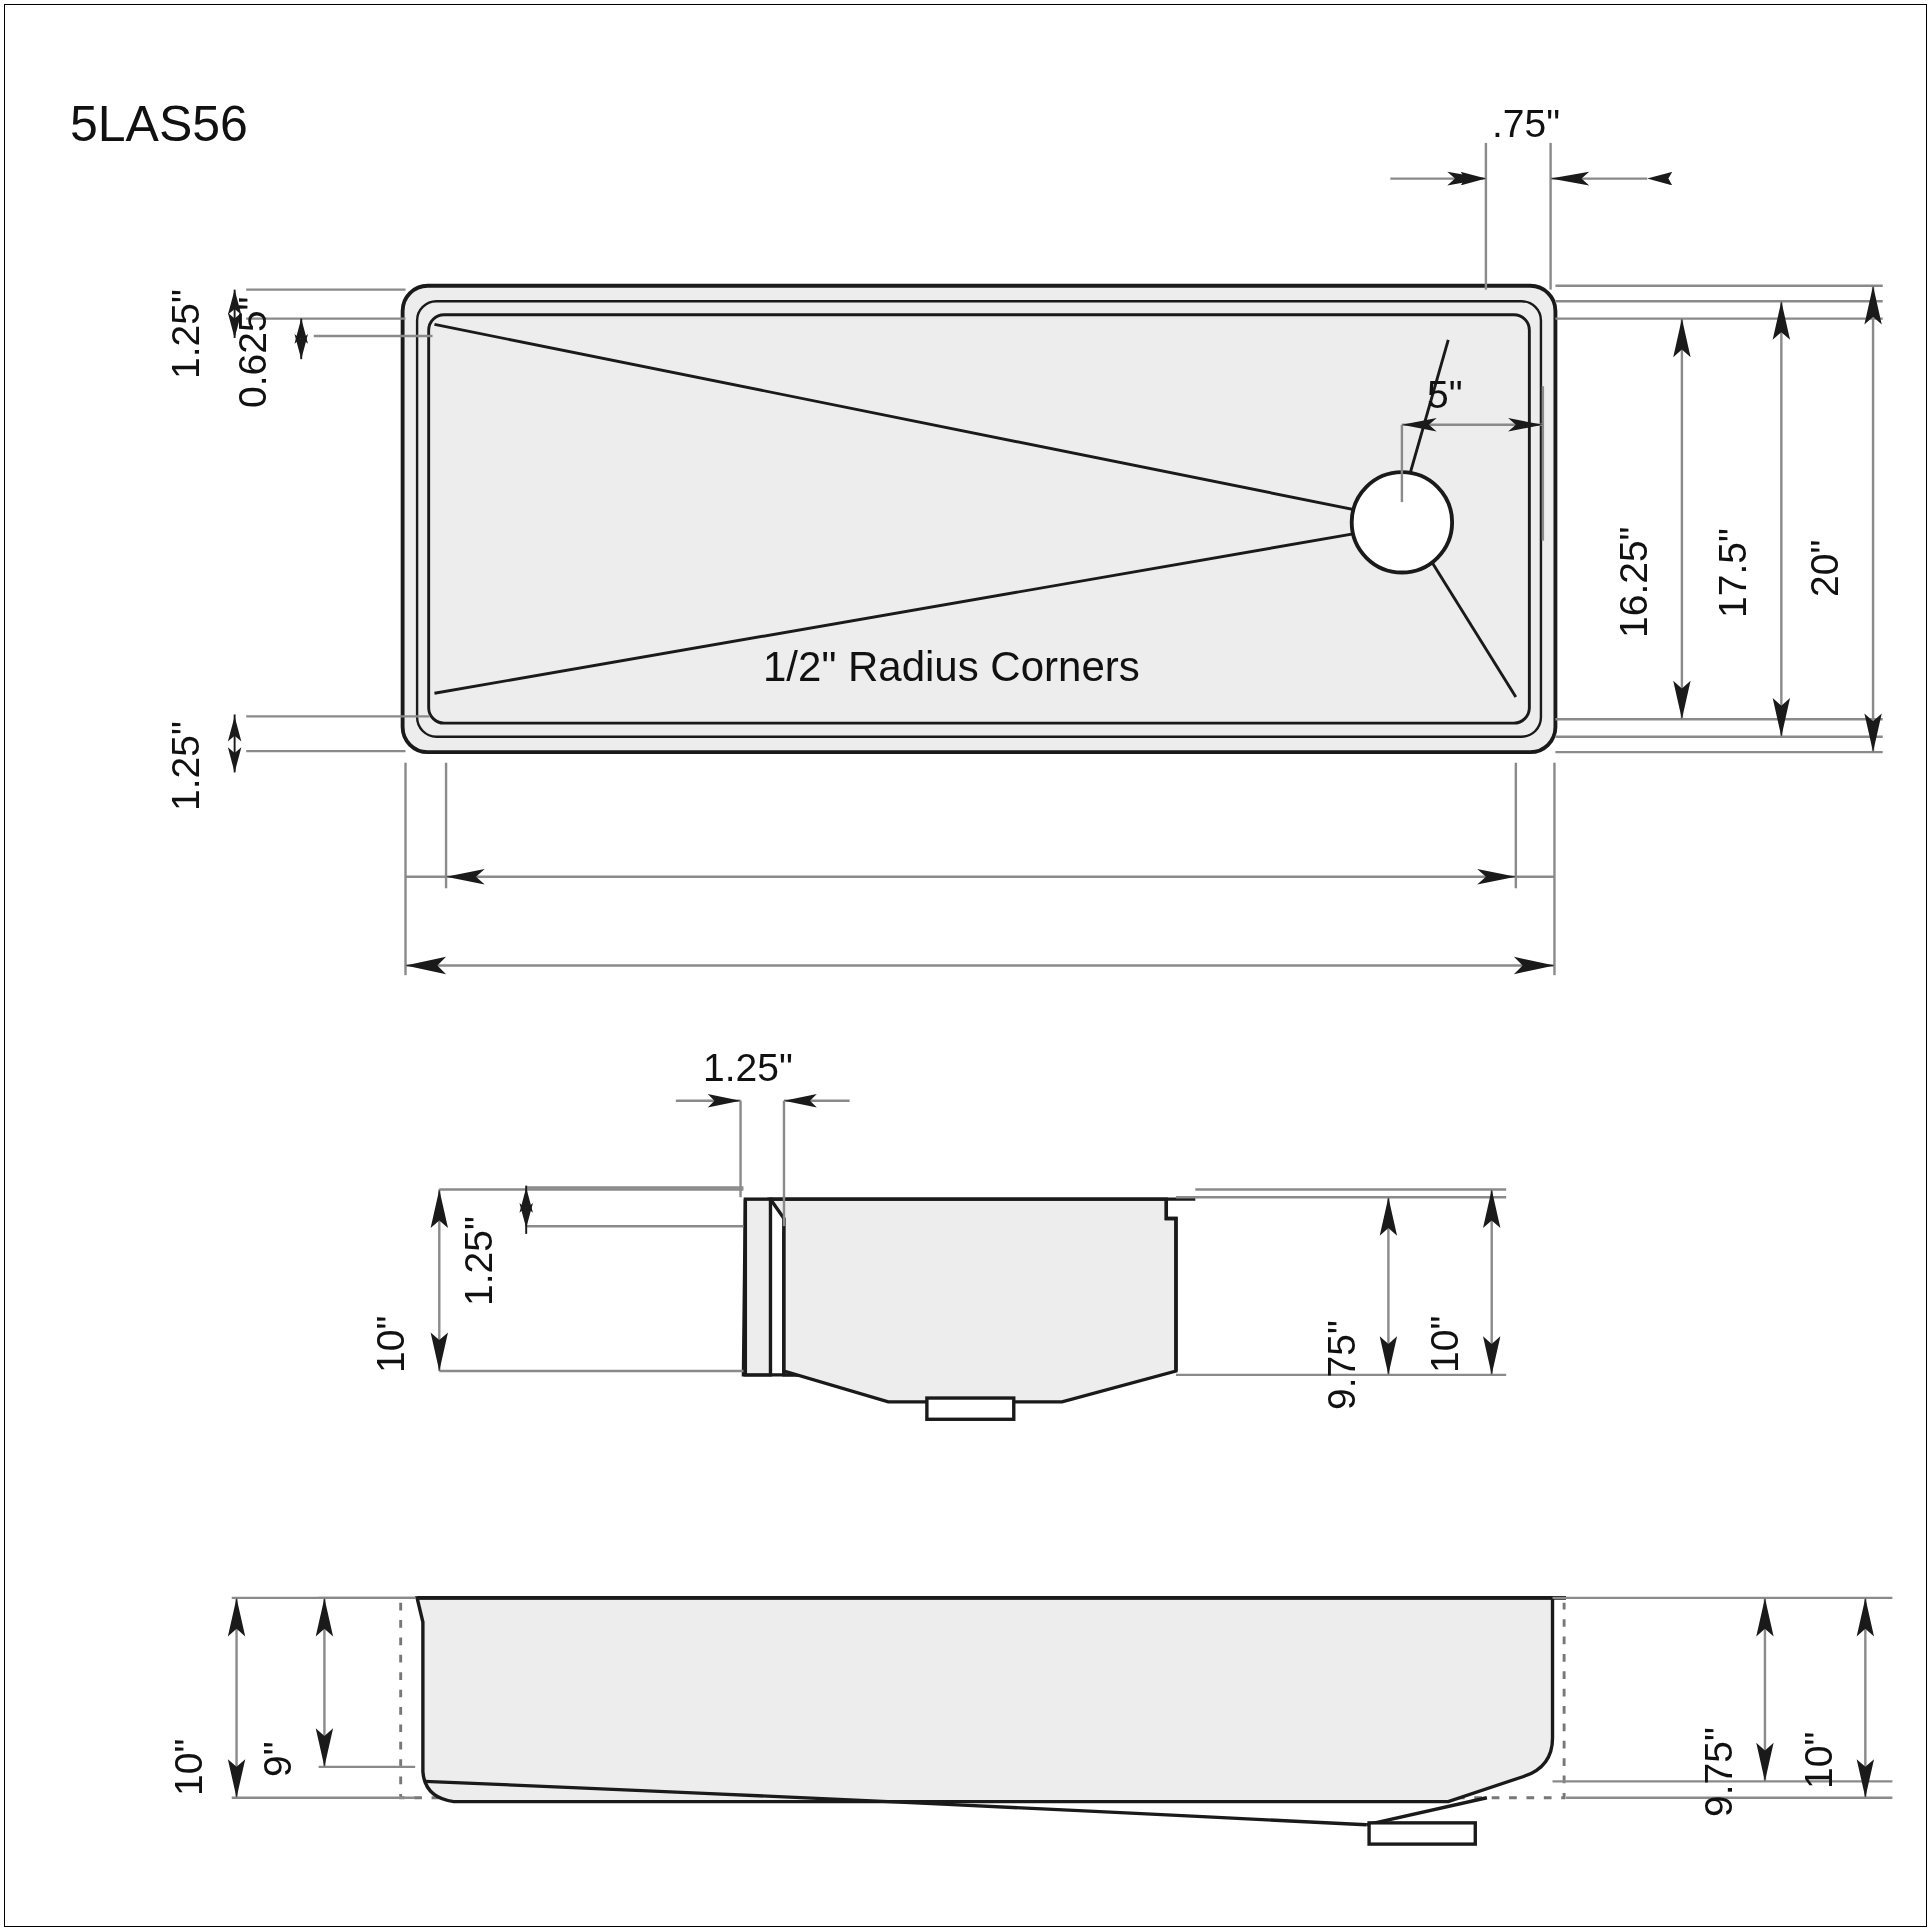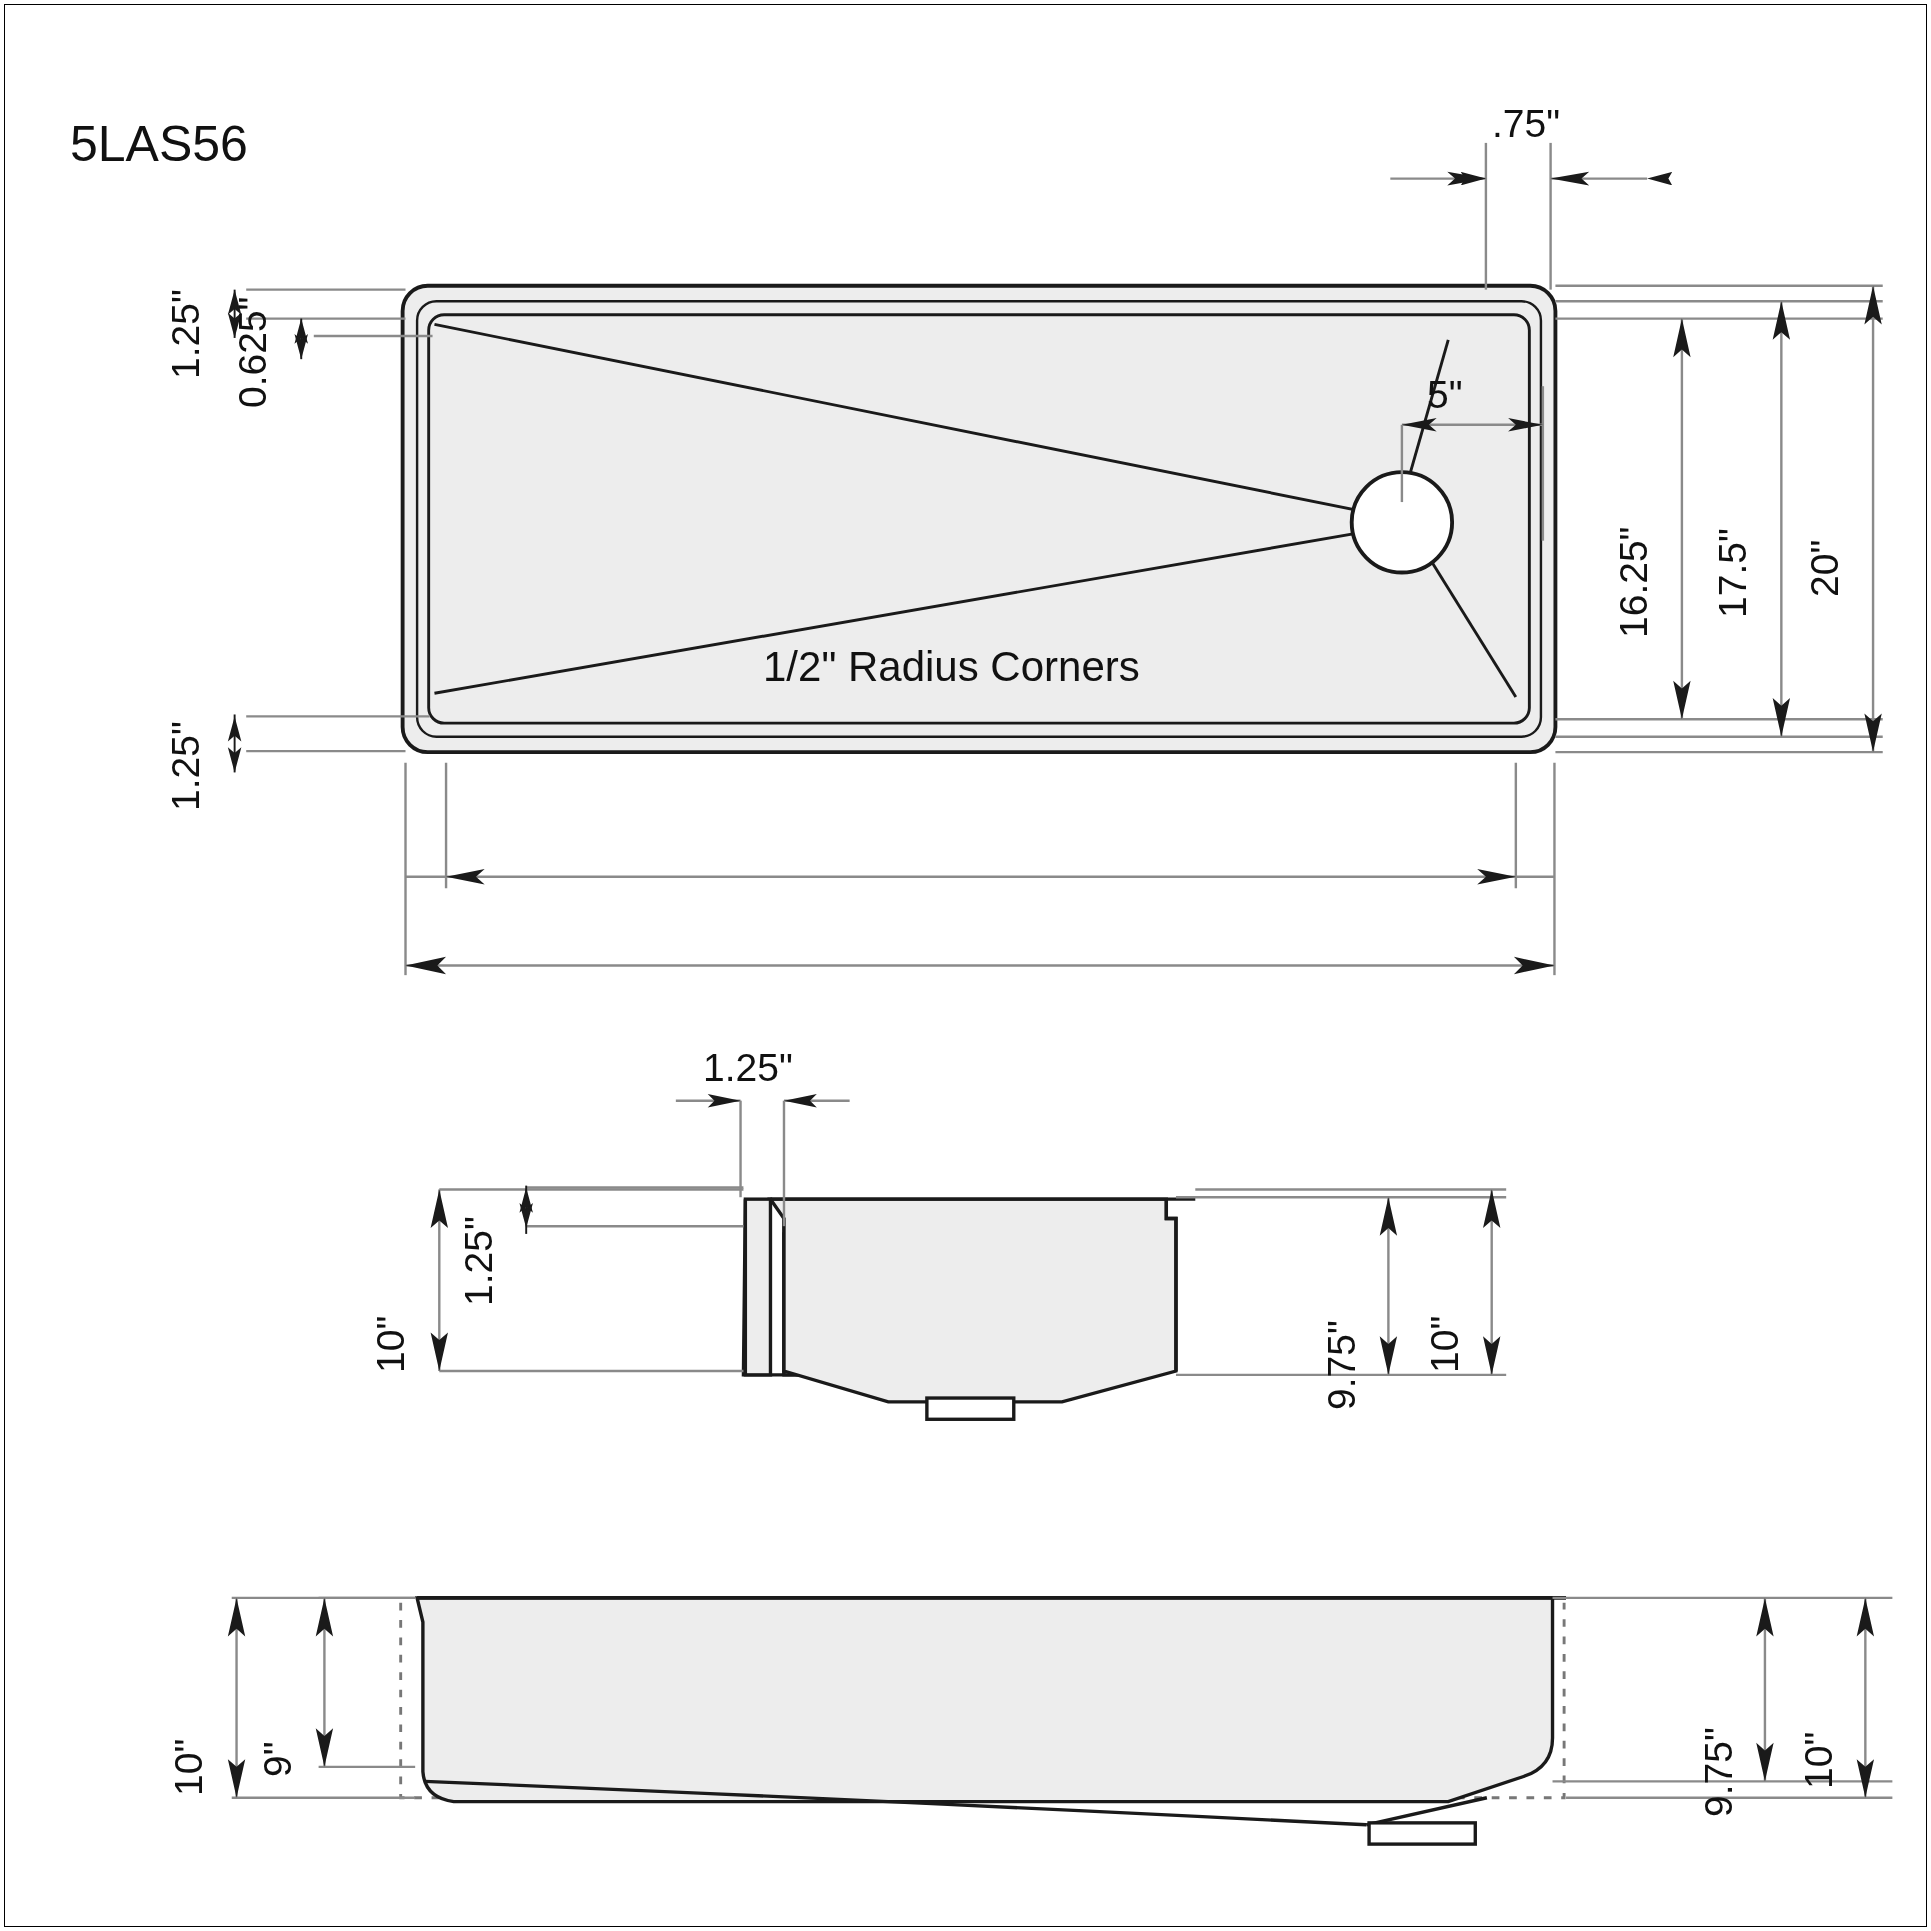--- a/index.html
+++ b/index.html
@@ -31,21 +31,20 @@
     height: 1931px;
   }
   .title {
     position: absolute;
     left: 70px;
     top: 95px;
     font-size: 50px;
     color: #111;
     letter-spacing: 0px;
     white-space: nowrap;
-    margin-top: 20px;
   }
   .dim {
     position: absolute;
     font-size: 39px;
     color: #111;
     white-space: nowrap;
     line-height: 1;
   }
   .dim.rot {
     transform-origin: left bottom;

